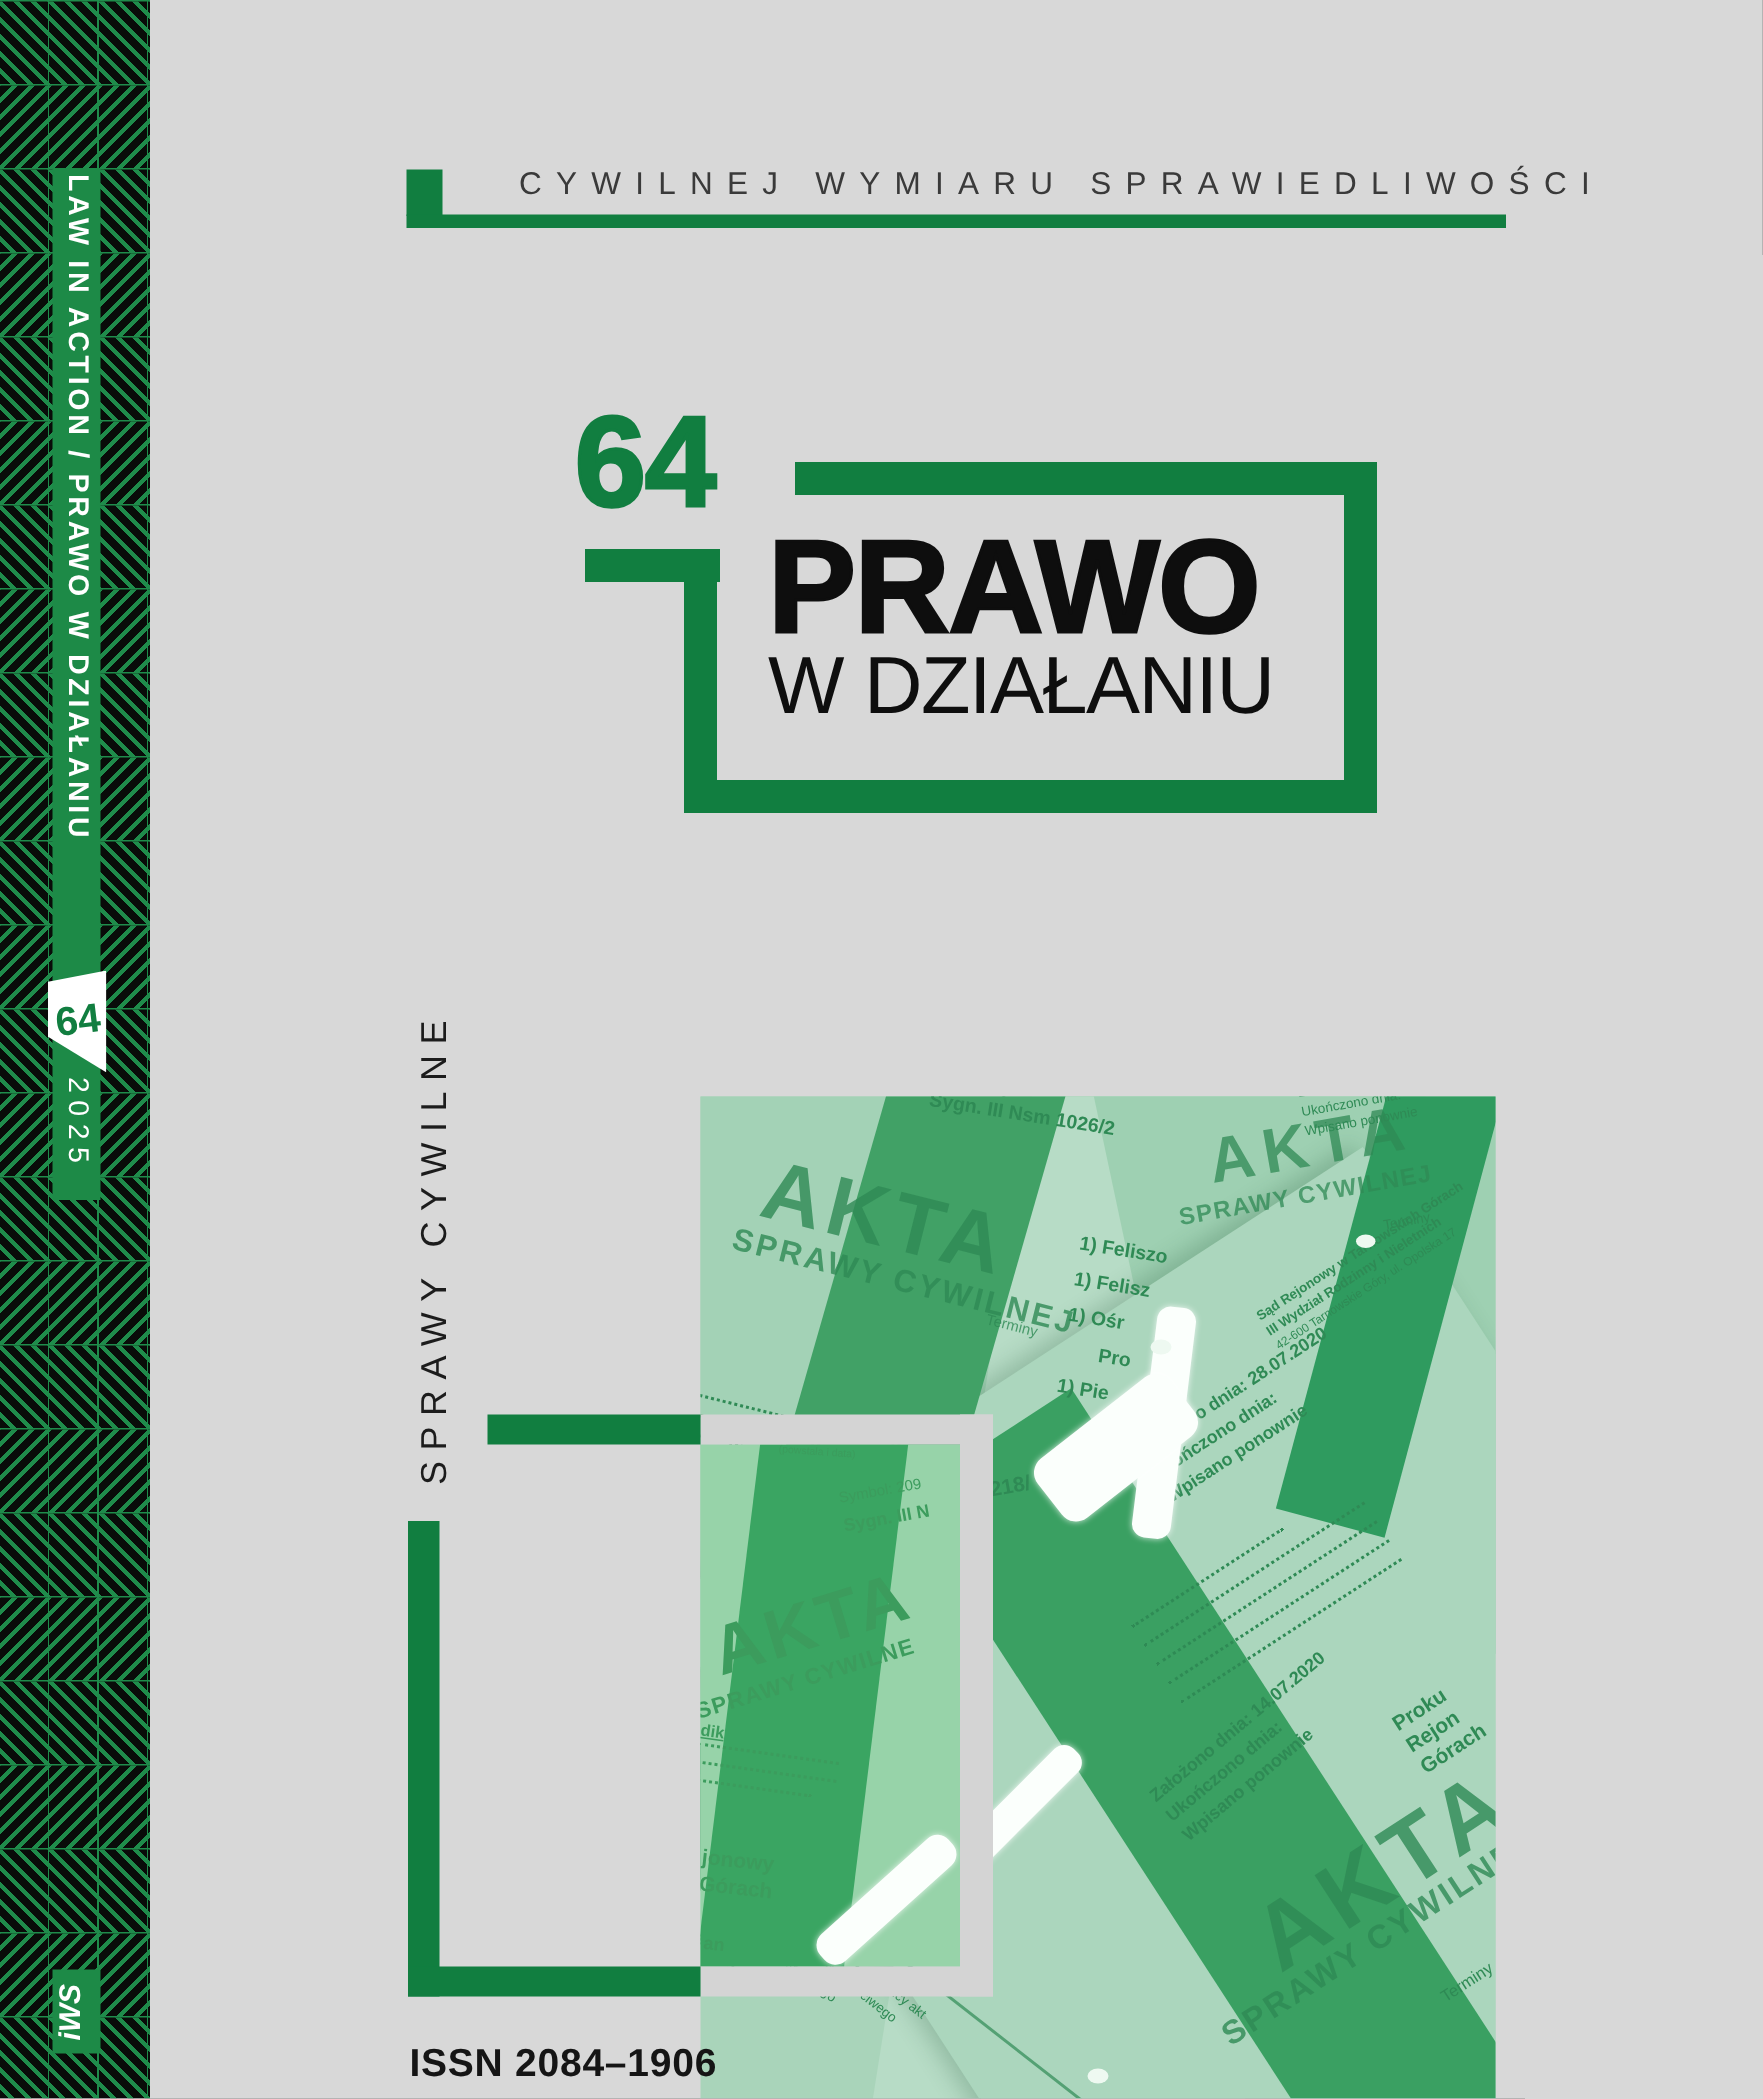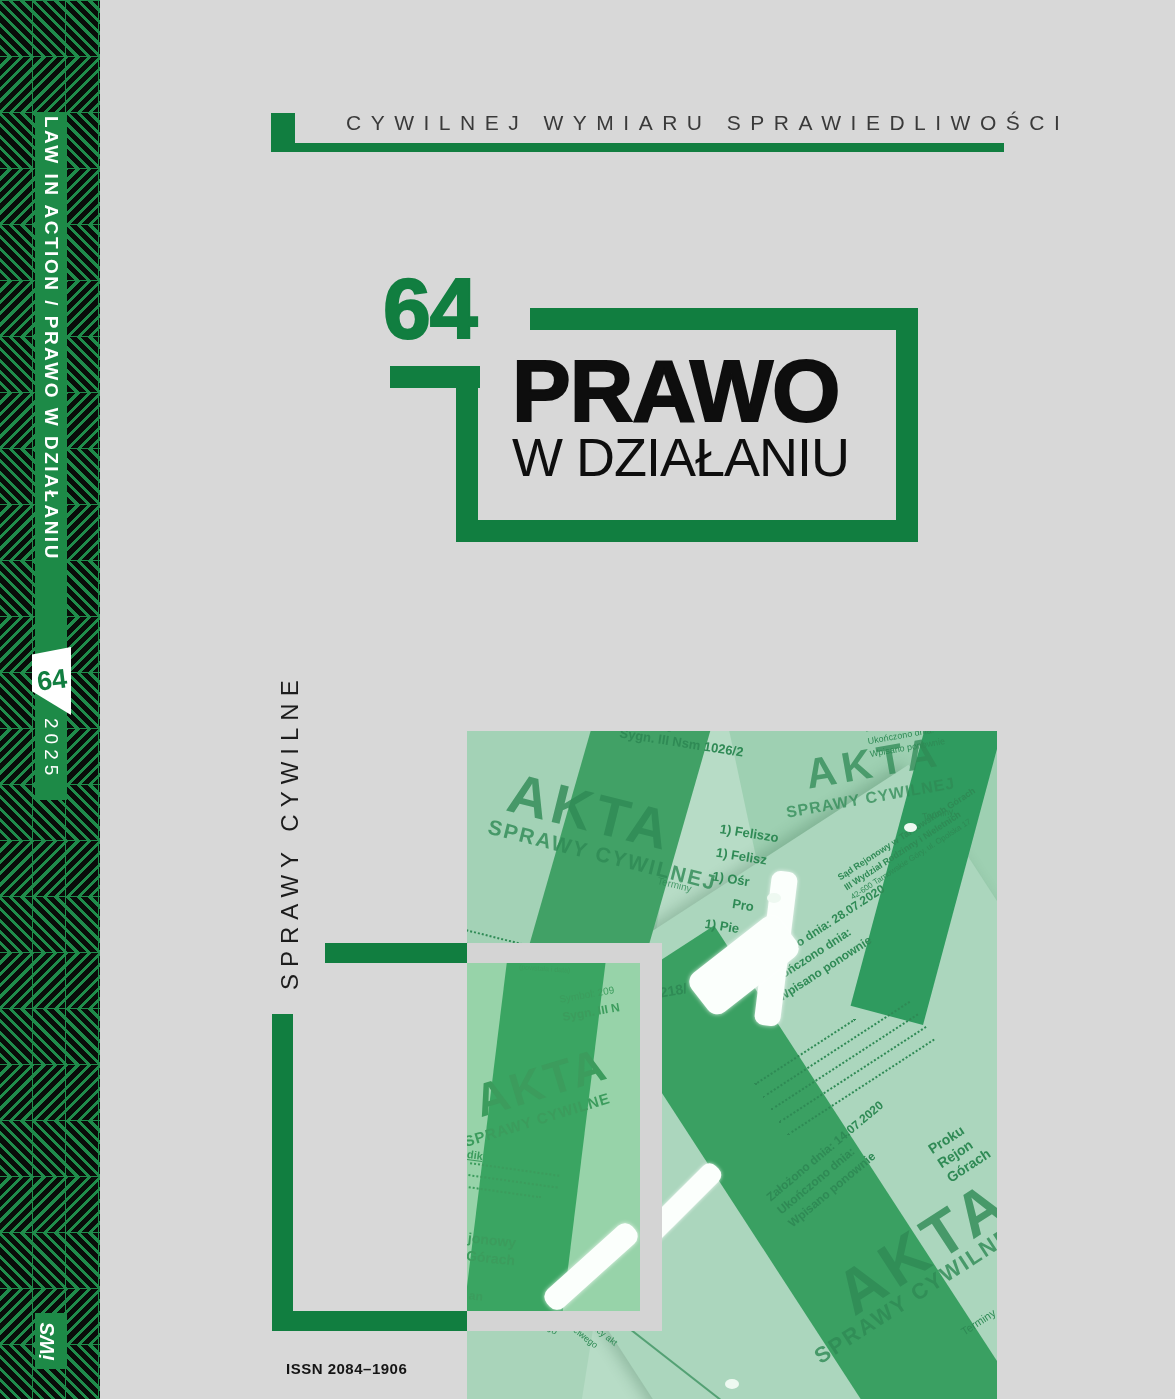--- a/index.html
+++ b/index.html
@@ -73,21 +73,21 @@
   .sticker{background:#fbfffc;border-radius:9px;box-shadow:0 0 4px rgba(255,255,255,.8);}
   .hole{background:#eef9f1;border-radius:50%;}
   
   .inner-window{left:467px;top:963px;width:173px;height:348px;background:#97d3a9;overflow:hidden;}
   .inner-window .shape{position:absolute;}
   .itxt{color:#3c9c5d;}
   
   .grayband{background:#d4d4d4;}
   .greenbar{background:#117e40;}
   
-  .issn{left:286px;top:1360px;font-size:15px;font-weight:700;color:#151515;letter-spacing:0.5px;}
+  .issn{left:273px;top:1360px;font-size:26px;font-weight:700;color:#151515;letter-spacing:0.5px;}
 </style>
 </head>
 <body>
 
 <div class="page">
 
   <div class="abs spine">
     <div class="abs" style="left:0;top:0;width:100px;height:1399px;" id="spine-pattern">
         <div class="spine-row row-a"></div>
         <div class="spine-row row-b"></div>

